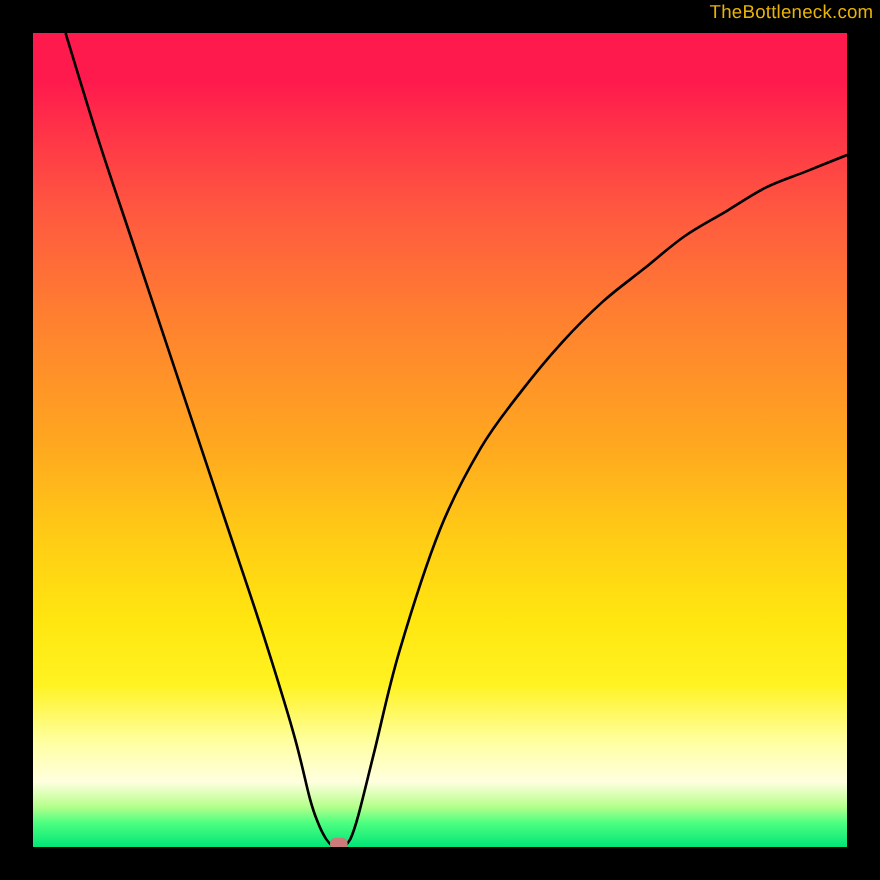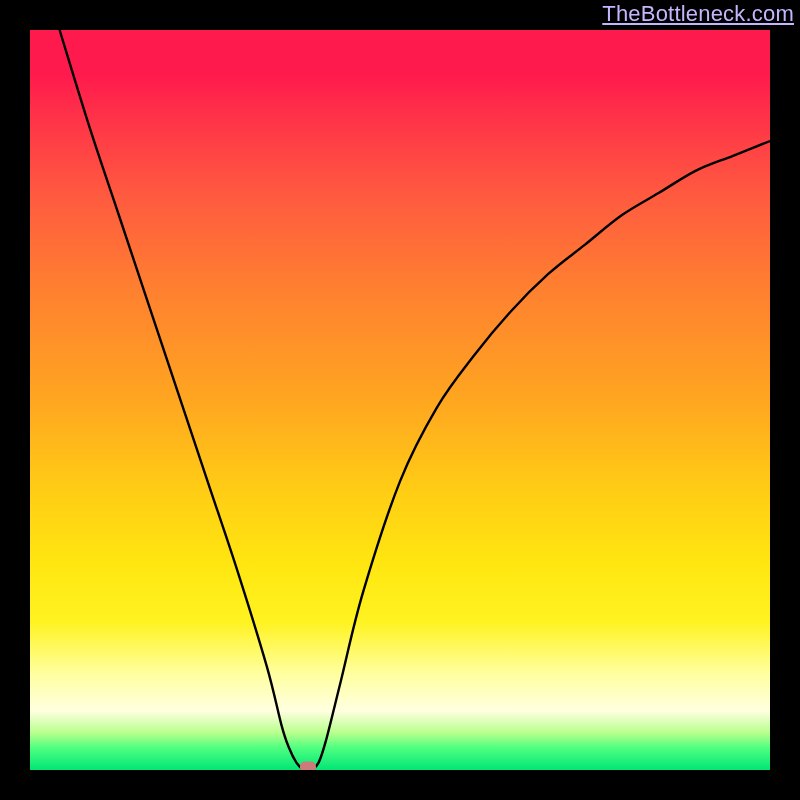--- a/index.html
+++ b/index.html
@@ -49,26 +49,25 @@
     width: 16px;
     height: 11px;
     background: #cc7a7a;
     border-radius: 5px;
     transform: translate(-50%, -50%);
   }
   .watermark {
     position: absolute;
     top: 1px;
     right: 6px;
-    color: #c4b5fd;
-    font-size: 22px;
+    color: #eab308;
+    font-size: 17px;
     font-weight: 500;
     letter-spacing: 0.2px;
     user-select: none;
-    text-decoration: underline;
   }
 </style>
 </head>
 <body>
 
 <div class="watermark">TheBottleneck.com</div>
 
 <div class="frame">
   <div class="gradient"></div>
 

